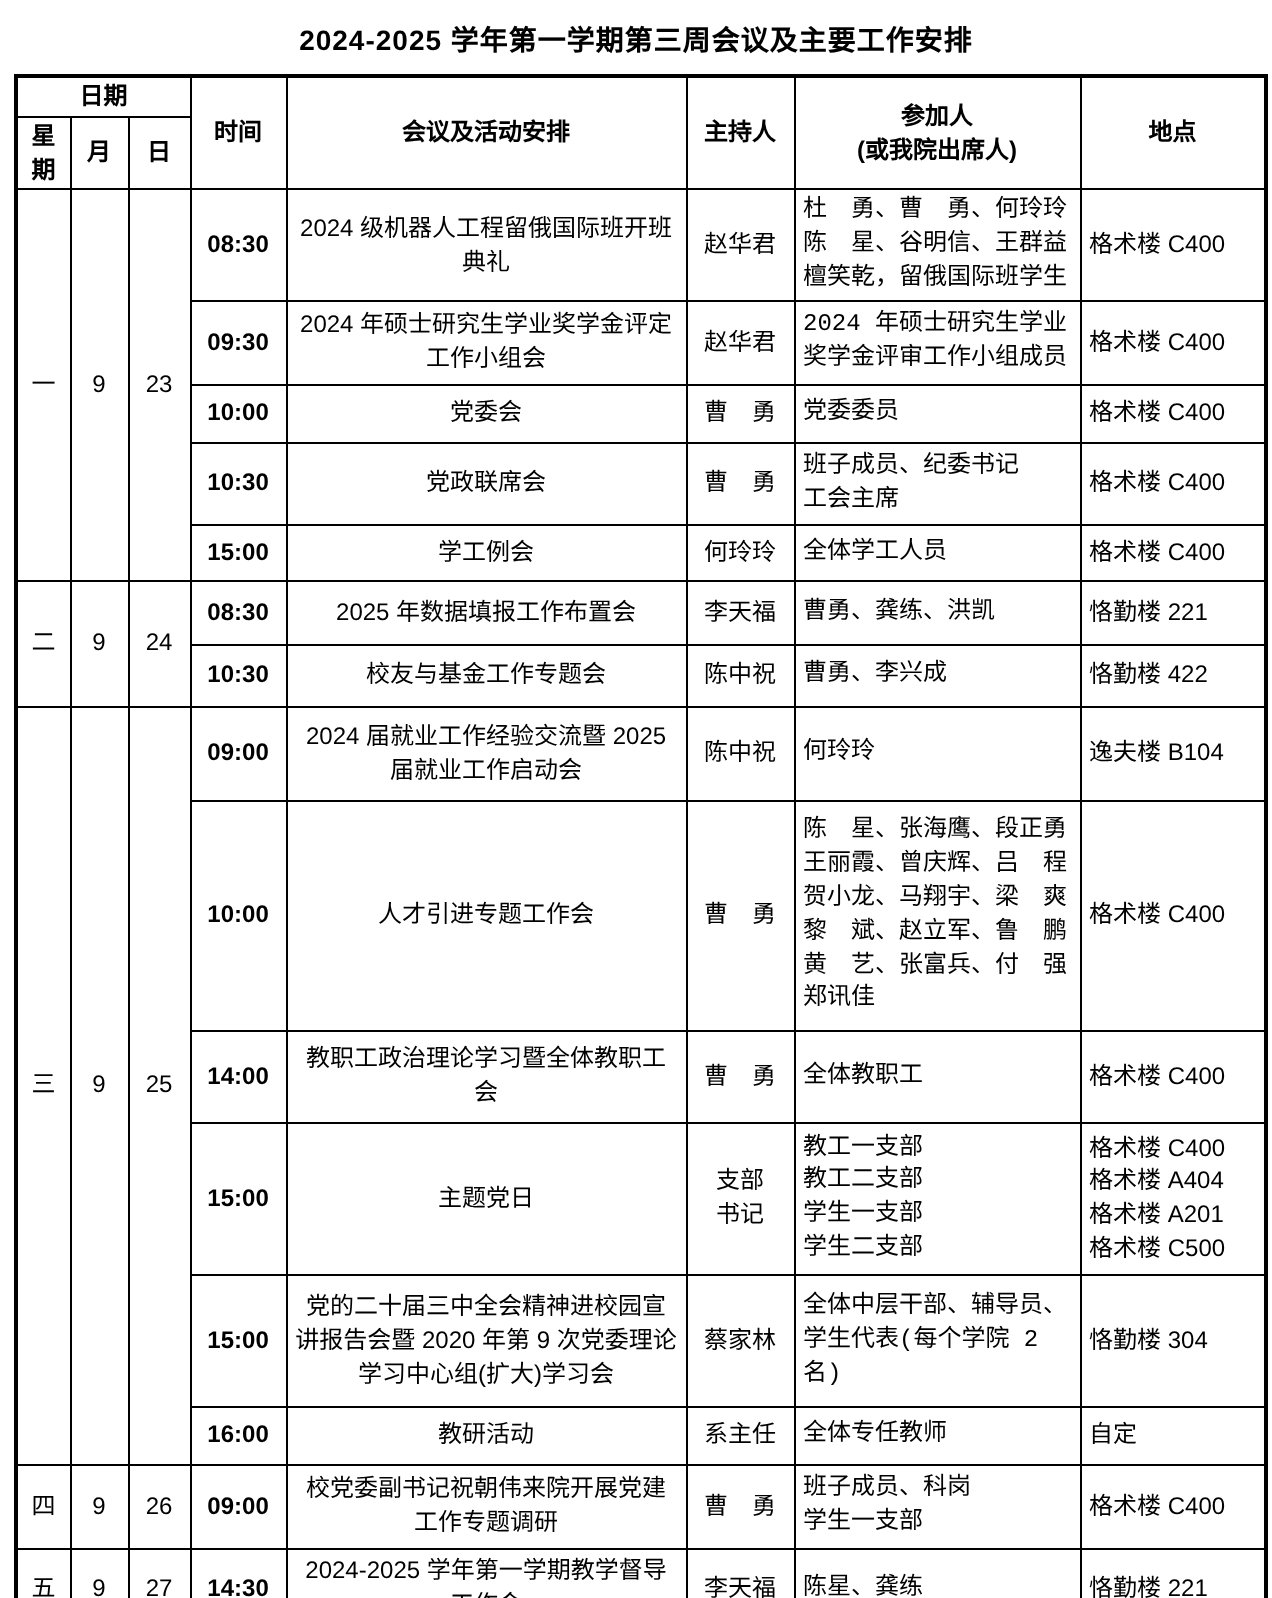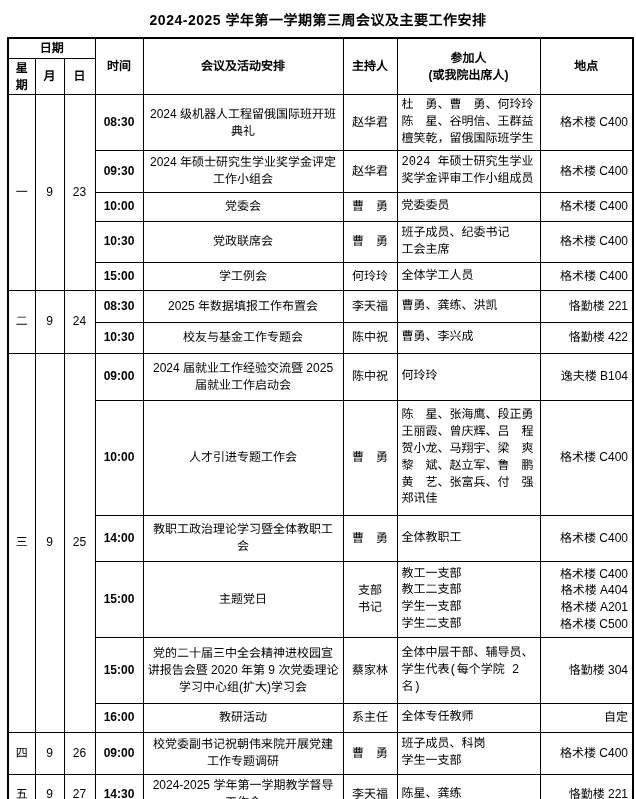--- a/index.html
+++ b/index.html
@@ -41,21 +41,21 @@
   table.schedule th {
     font-weight: bold;
     text-align: center;
     padding: 1px 2px;
   }
   .c   { text-align: center; }
   .wk  { text-align: center; word-break: break-all; line-height: 1.3; }
   .pre { white-space: pre-line; }
   td.meeting      { text-align: center; padding: 2px 7px; }
   td.participants { text-align: left; padding: 2px 5px; white-space: pre-line; font-family: Liberation Mono, monospace; }
-  td.location     { text-align: right; padding: 2px 7px; white-space: pre-line; margin-left: 20px; }
+  td.location     { text-align: left; padding: 2px 7px; white-space: pre-line; margin-left: 20px; }
   td.host         { text-align: center; white-space: pre-line; padding: 2px 2px; }
   td.time         { text-align: center; font-weight: bold; }
 </style>
 </head>
 <body>
 
 <div class="page-title">2024-2025 学年第一学期第三周会议及主要工作安排</div>
 
 <table class="schedule">
   <colgroup>

